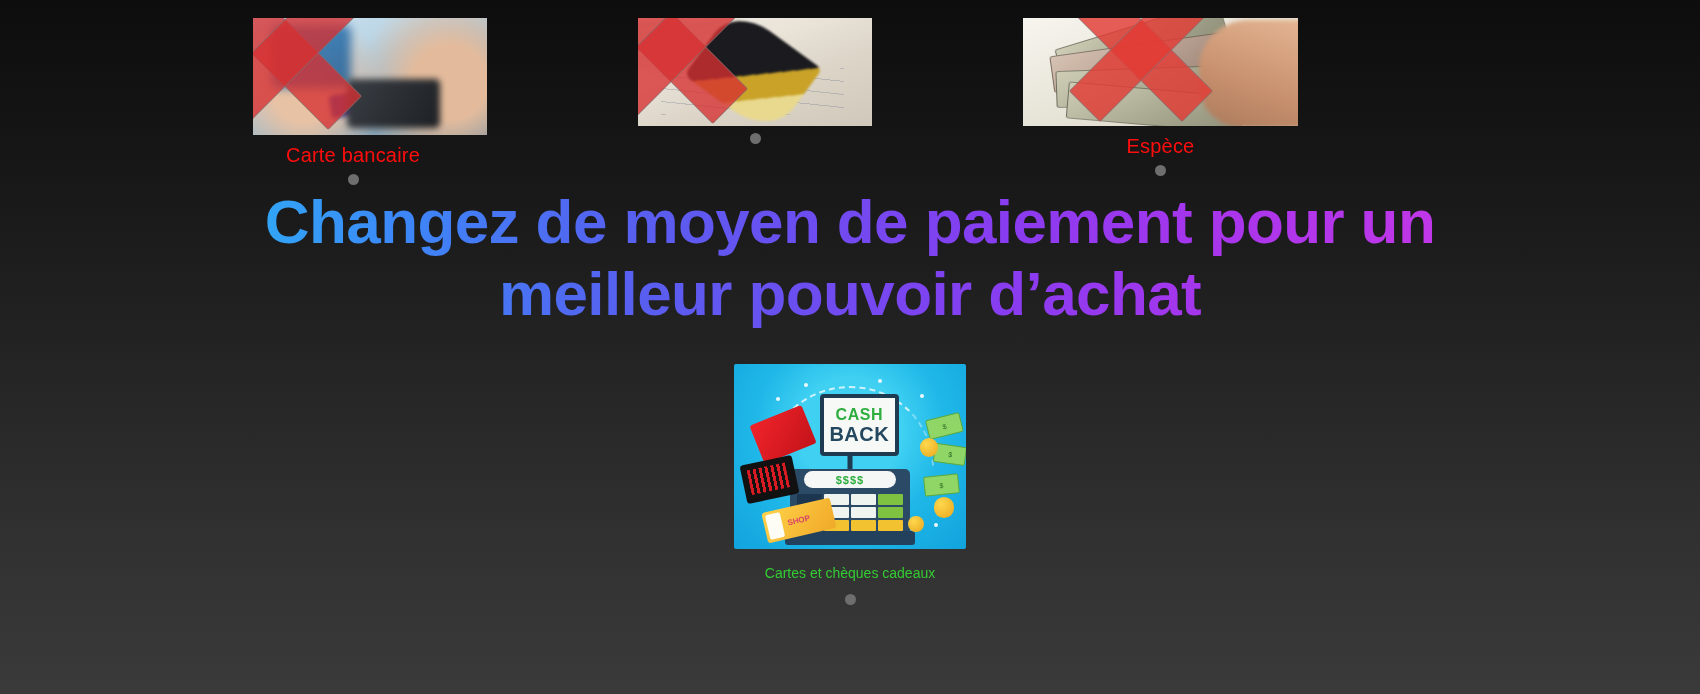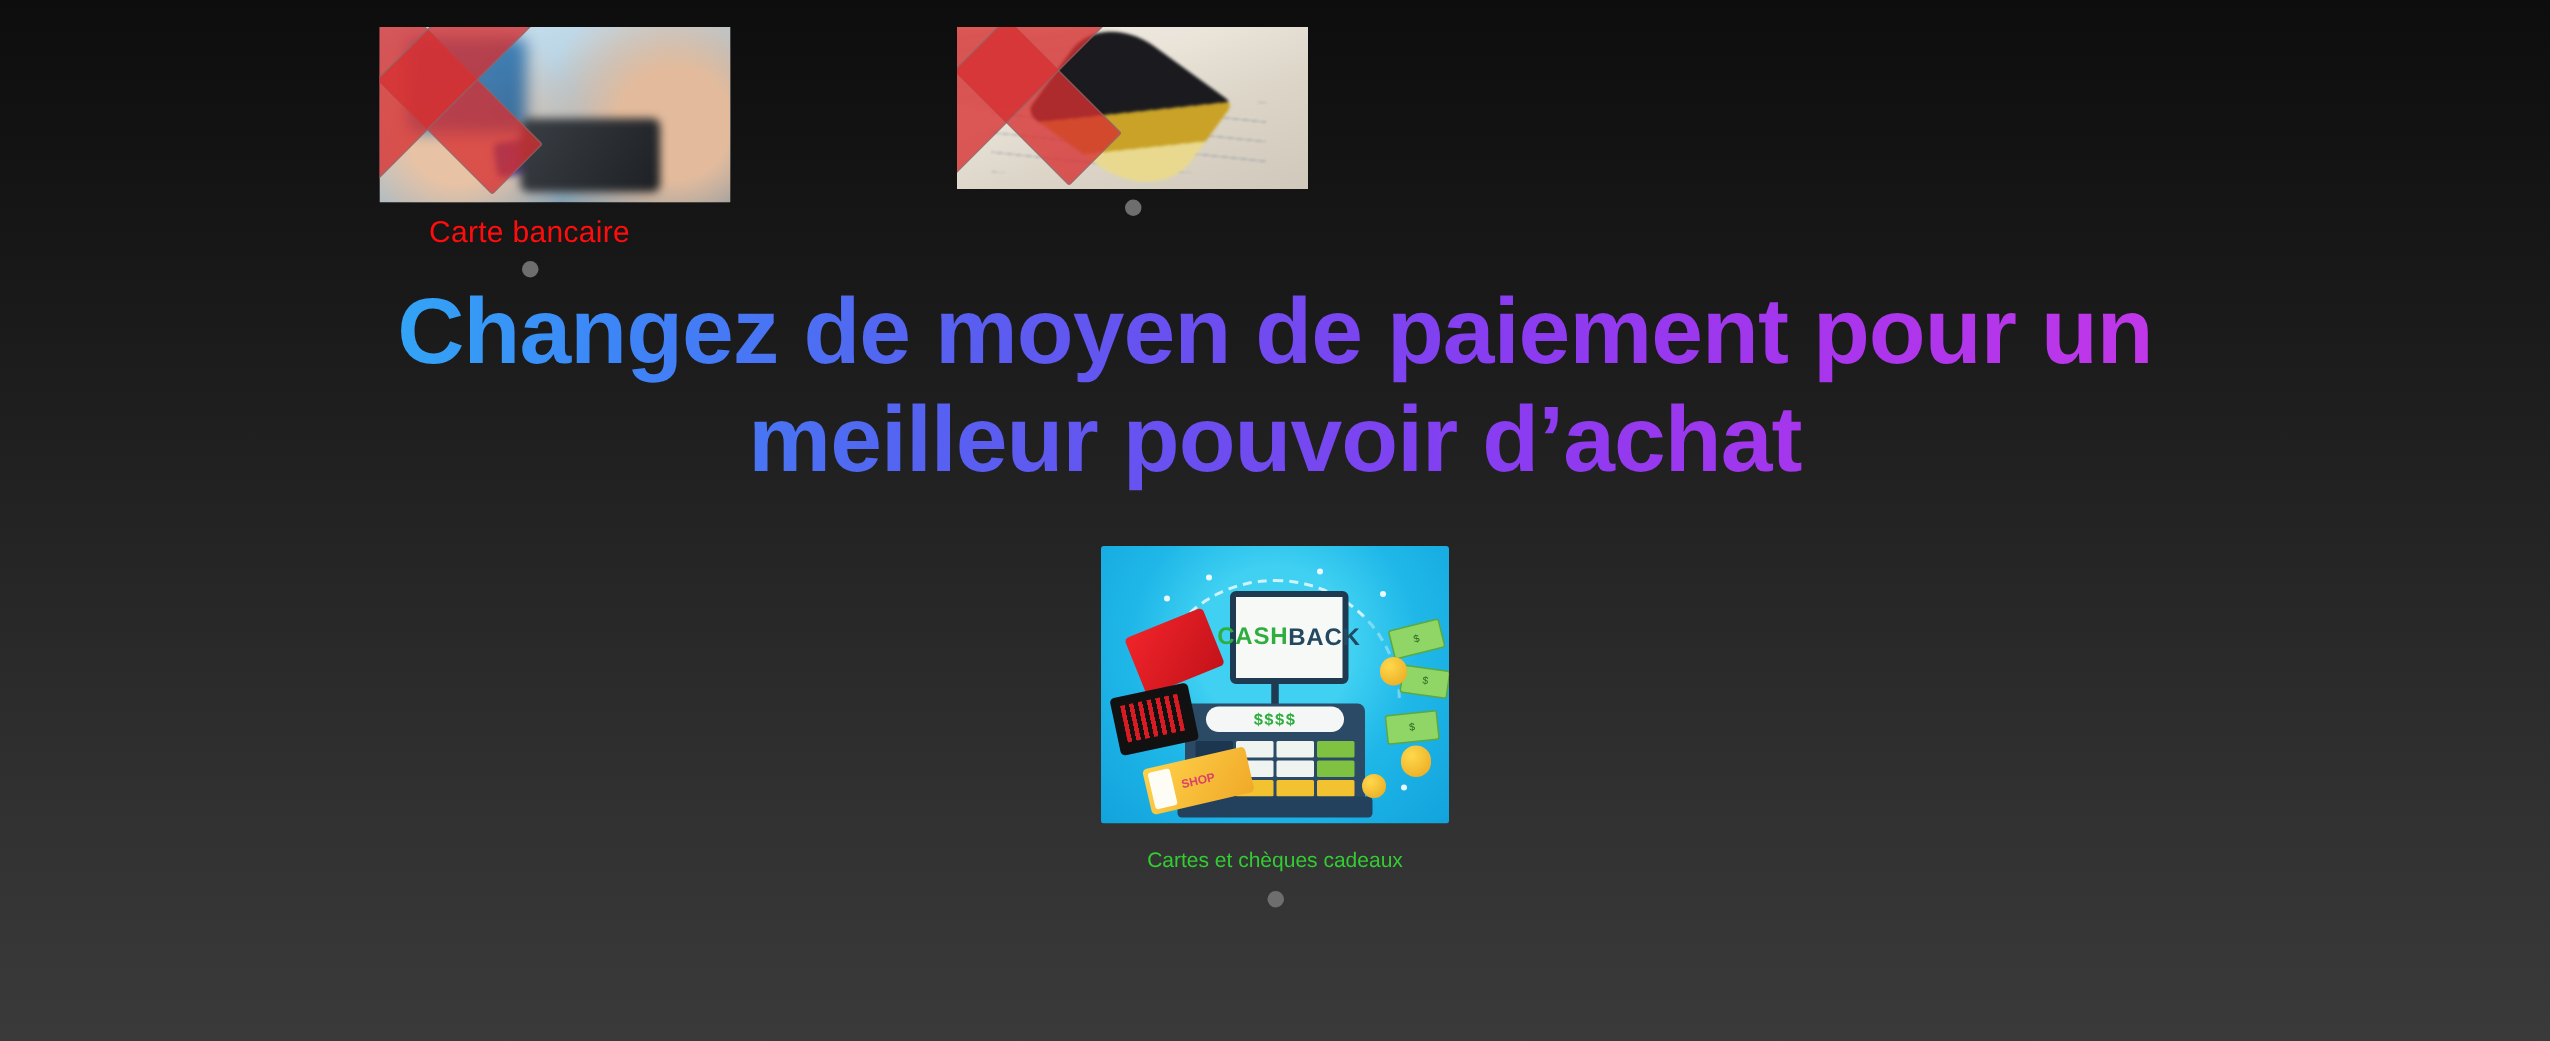--- a/index.html
+++ b/index.html
@@ -213,25 +213,25 @@
   .cb-arc {
     position:absolute; left:14%; top:12%; width:72%; height:44%;
     border-top: 2px dashed rgba(255,255,255,.75);
     border-left: 2px dashed rgba(255,255,255,.35);
     border-right: 2px dashed rgba(255,255,255,.35);
     border-radius: 50% 50% 0 0 / 100% 100% 0 0;
   }
   .cb-screen {
     position:absolute; left:37%; top:16%; width:34%; height:34%;
     background:#f7f9f7; border:4px solid #1f3b52; border-radius:4px;
-    display:flex; align-items:center; justify-content:center;
+    display:flex; flex-direction:column; align-items:center; justify-content:center;
     line-height:1;
   }
   .cb-screen .c1 { color:#2fae3f; font-size:16px; font-weight:700; letter-spacing:.5px; }
-  .cb-screen .c2 { color:#23485f; font-size:16px; font-weight:700; letter-spacing:.5px; margin-top:1px;}
+  .cb-screen .c2 { color:#23485f; font-size:20px; font-weight:700; letter-spacing:.5px; margin-top:1px;}
   .cb-neck { position:absolute; left:50%; top:49%; width:5px; height:9%;
              background:#1f3b52; transform:translateX(-50%); }
   .cb-reg {
     position:absolute; left:24%; top:57%; width:52%; height:40%;
     background:#2b4a66; border-radius:5px 5px 0 0;
   }
   .cb-display {
     position:absolute; left:30%; top:58%; width:40%; height:9%;
     background:#f4f7f5; border-radius:12px;
     color:#2fae3f; font-size:11px; font-weight:700;
@@ -321,20 +321,37 @@
           <div class="lines"></div>
         </div>
         <div class="cross" style="width:180px;height:180px;">
           <i class="a" style="width:168px;height:50px;margin-left:-84px;margin-top:-25px;"></i>
           <i class="b" style="width:168px;height:50px;margin-left:-84px;margin-top:-25px;"></i>
         </div>
       </div>
       <div class="dot"></div>
     </div>
 
+    <div class="method" style="left:1023px; top:18px; width:275px;">
+      <div class="thumb" style="width:275px;height:108px;">
+        <div class="ph ph-cash">
+          <div class="bill b1"></div>
+          <div class="bill b2"></div>
+          <div class="bill b3"></div>
+          <div class="bill b4"></div>
+          <div class="hand"></div>
+        </div>
+        <div class="cross" style="width:180px;height:180px;left:72%;">
+          <i class="a" style="width:160px;height:44px;margin-left:-80px;margin-top:-22px;background:rgba(226,58,52,.82);"></i>
+          <i class="b" style="width:160px;height:44px;margin-left:-80px;margin-top:-22px;background:rgba(226,58,52,.82);"></i>
+        </div>
+      </div>
+      <div class="caption">Espèce</div>
+      <div class="dot"></div>
+    </div>
 
   </div>
 
   <h1 class="headline">Changez de moyen de paiement pour un meilleur pouvoir d’achat</h1>
 
   <div class="promo">
     <div class="thumb">
       <div class="ph-cashback">
 
         <span class="cb-sparkle" style="left:18%;top:18%;"></span>

